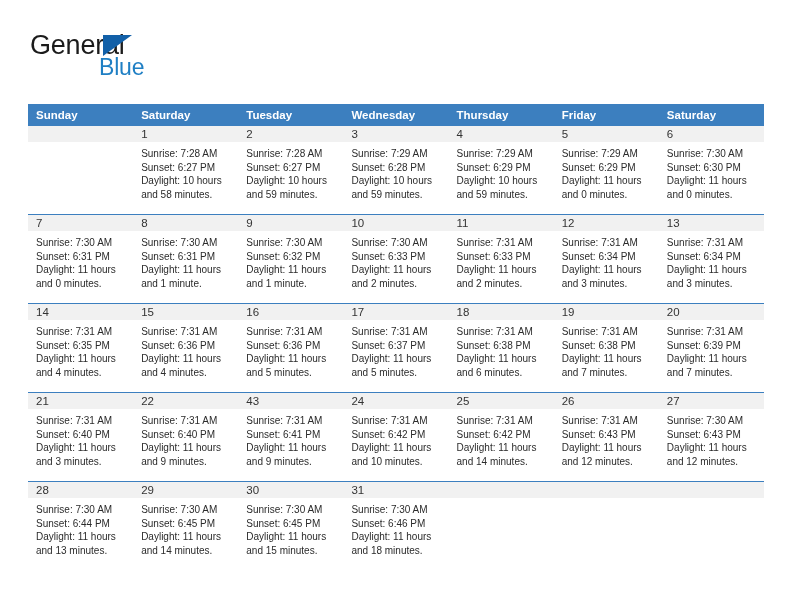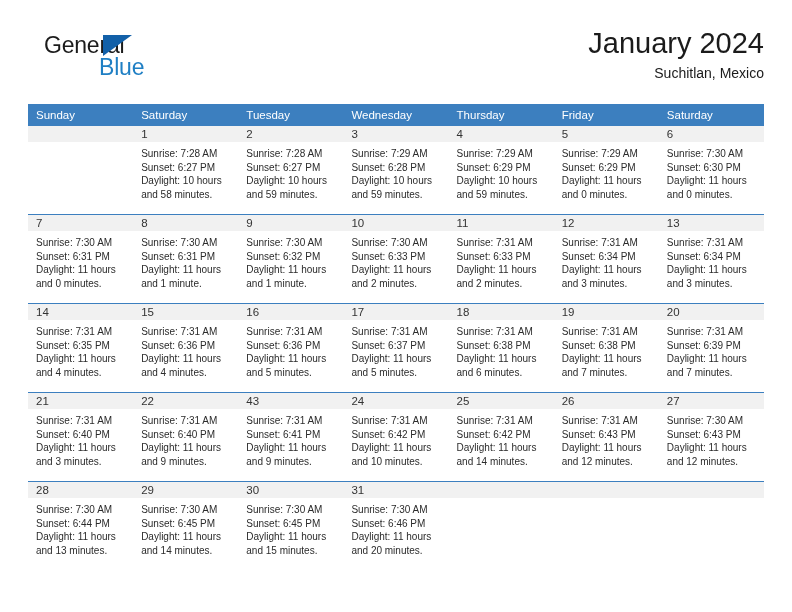--- a/index.html
+++ b/index.html
@@ -31,23 +31,23 @@
   }
   .logo {
     position: absolute;
     left: 0;
     top: 6px;
     width: 190px;
     height: 58px;
   }
   .logo-general {
     position: absolute;
-    left: 16px;
+    left: 2px;
     top: 0px;
-    font-size: 23px;
+    font-size: 27px;
     font-weight: 400;
     letter-spacing: -0.2px;
     color: #1b1b1b;
     line-height: 26px;
   }
   .logo-blue {
     position: absolute;
     left: 34px;
     top: 22px;
     font-size: 23px;
@@ -95,21 +95,21 @@
     left: 28px;
     top: 104px;
     width: 736px;
     border-collapse: collapse;
     table-layout: fixed;
   }
   .calendar th {
     background: #3c7fbf;
     color: #ffffff;
     font-size: 11.5px;
-    font-weight: 400;
+    font-weight: 700;
     text-align: left;
     padding: 5px 0 5px 8px;
     height: 11px;
     border: 0;
   }
   .calendar td {
     vertical-align: top;
     padding: 0;
     width: 105.14px;
     border: 0;
@@ -154,24 +154,20 @@
 <div class="page">
 
   <div class="masthead">
 
     <div class="logo">
       <span class="logo-general">General</span>
       <span class="logo-triangle"></span>
       <span class="logo-blue">Blue</span>
     </div>
 
-    <div class="title-block">
-      <div class="cal-title">January 2024</div>
-      <div class="cal-subtitle">Suchitlan, Mexico</div>
-    </div>
 
   </div>
 
   <table class="calendar">
     <thead>
       <tr>
         <th>Sunday</th>
         <th>Saturday</th>
         <th>Tuesday</th>
         <th>Wednesday</th>
@@ -589,21 +585,21 @@
           </td>
           <td>
             <div class="daycell">
               <div class="daynum-band">
                 <span class="daynum">31</span>
               </div>
               <div class="dayinfo">
                 <div>Sunrise: 7:30 AM</div>
                 <div>Sunset: 6:46 PM</div>
                 <div>Daylight: 11 hours</div>
-                <div>and 20 minutes.</div>
+                <div>and 18 minutes.</div>
               </div>
             </div>
           </td>
           <td>
             <div class="daycell empty">
               <div class="daynum-band">
                 <span class="daynum"></span>
               </div>
             </div>
           </td>

